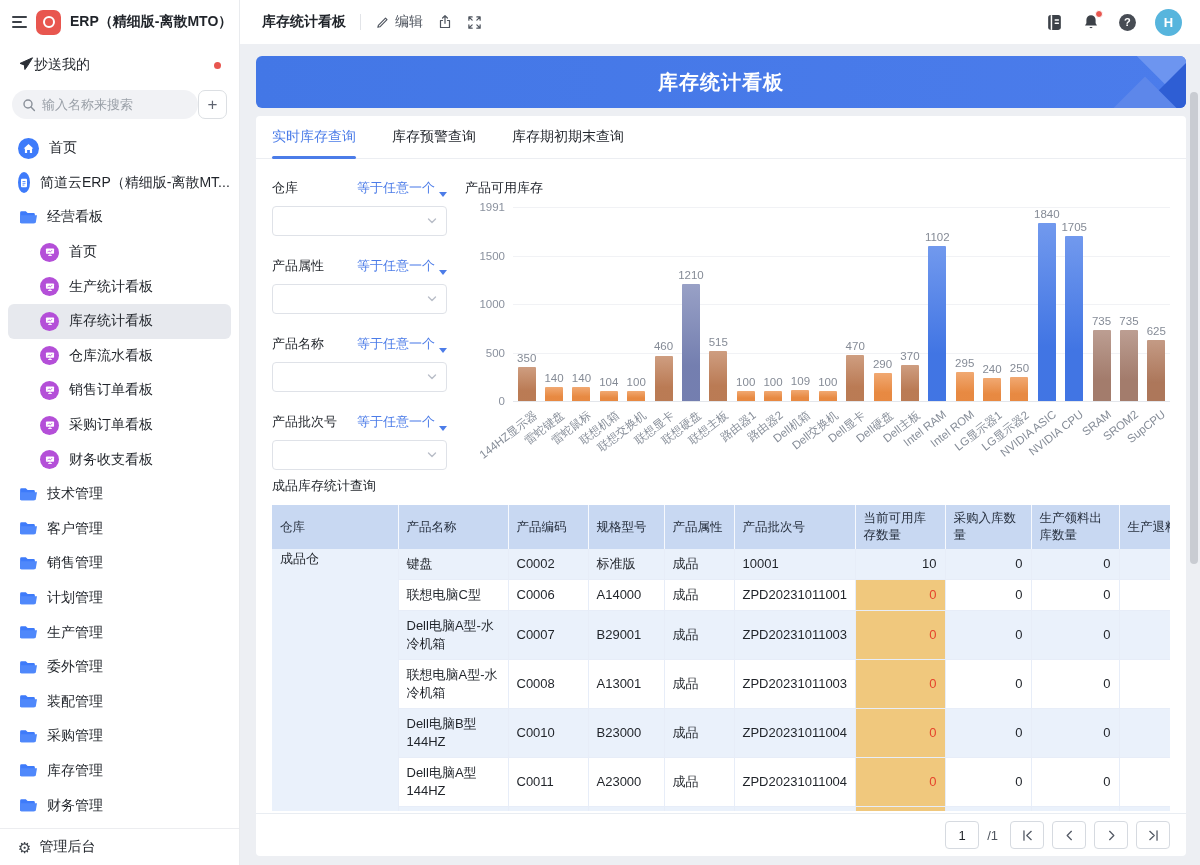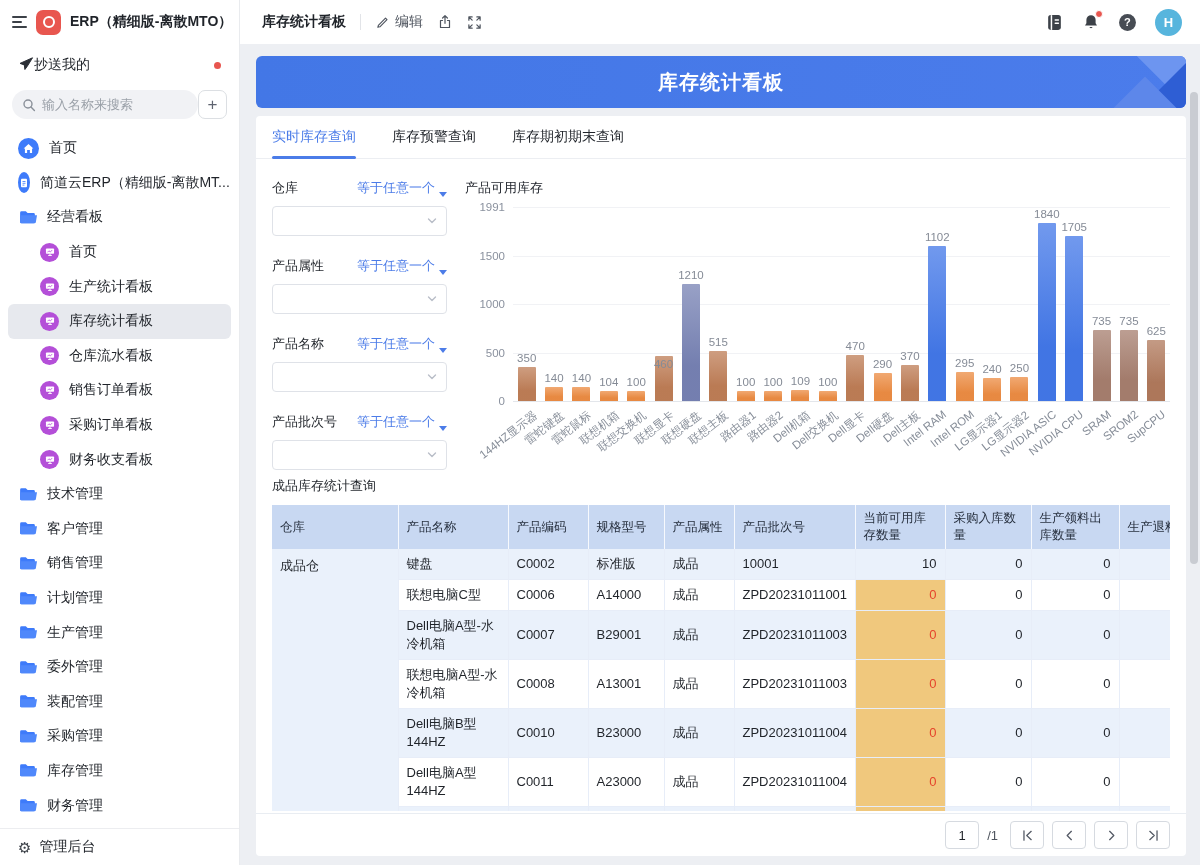--- a/index.html
+++ b/index.html
@@ -84,21 +84,21 @@
 
   .table-title { flex:none; font-size:13px; padding:6px 16px 10px; }
   .table-clip { flex:none; margin:0 16px; height:306px; overflow:hidden; }
   table { border-collapse:collapse; table-layout:fixed; width:949px; }
   th { background:#c8d8f2; font-size:12.5px; font-weight:normal; color:#27303f; text-align:left;
     padding:4px 8px; height:44px; border-right:1px solid rgba(255,255,255,.85); line-height:17px; }
   td { font-size:13px; padding:6px 8px; line-height:18px; border-right:1px solid #e7edf8; border-bottom:1px solid #e7edf8; vertical-align:middle; background:#fff; }
   tr.stripe td { background:#eaf1fb; }
   td.num, th.num-h { text-align:right; }
   td.hl { background:#f0c87d !important; color:#e5442c; }
-  td.wh { vertical-align:top; padding-top:8px; background:#eaf1fb; }
+  td.wh { vertical-align:top; padding-top:1px; background:#eaf1fb; }
   tr.partial td { height:10px; padding:0 8px; border-bottom:none; }
 
   .pager { flex:none; margin-top:auto; height:43px; border-top:1px solid #e9edf2; display:flex; align-items:center;
     justify-content:flex-end; gap:8px; padding:0 16px; }
   .page-box { width:34px; height:28px; border:1px solid #d6dae0; border-radius:4px; font-size:13px;
     display:flex; align-items:center; justify-content:center; }
   .page-total { font-size:13px; color:#4e545e; margin-right:4px; }
   .pg-btn { width:34px; height:28px; border:1px solid #d6dae0; border-radius:4px; background:#fff;
     display:flex; align-items:center; justify-content:center; cursor:pointer; }
 
@@ -482,21 +482,21 @@
             <div class="bar-val" style="left: -9.3125px; bottom: 36.95px;">350</div>
             <div class="bar" style="left: 32.0625px; height: 13.58px; background-color: rgb(236, 140, 67);"></div>
             <div class="bar-val" style="left: 18.0625px; bottom: 16.58px;">140</div>
             <div class="bar" style="left: 59.4375px; height: 13.58px; background-color: rgb(236, 140, 67);"></div>
             <div class="bar-val" style="left: 45.4375px; bottom: 16.58px;">140</div>
             <div class="bar" style="left: 86.8125px; height: 10.088px; background-color: rgb(236, 140, 67);"></div>
             <div class="bar-val" style="left: 72.8125px; bottom: 13.088px;">104</div>
             <div class="bar" style="left: 114.188px; height: 9.7px; background-color: rgb(236, 140, 67);"></div>
             <div class="bar-val" style="left: 100.188px; bottom: 12.7px;">100</div>
             <div class="bar" style="left: 141.562px; height: 44.62px; background-color: rgb(190, 125, 86);"></div>
-            <div class="bar-val" style="left: 127.562px; bottom: 31px;">460</div>
+            <div class="bar-val" style="left: 127.562px; bottom: 49px;">460</div>
             <div class="bar" style="left: 168.938px; height: 117.37px; background-color: rgb(118, 129, 179);"></div>
             <div class="bar-val" style="left: 154.938px; bottom: 120.37px;">1210</div>
             <div class="bar" style="left: 196.312px; height: 49.955px; background-color: rgb(190, 125, 86);"></div>
             <div class="bar-val" style="left: 182.312px; bottom: 52.955px;">515</div>
             <div class="bar" style="left: 223.688px; height: 9.7px; background-color: rgb(236, 140, 67);"></div>
             <div class="bar-val" style="left: 209.688px; bottom: 12.7px;">100</div>
             <div class="bar" style="left: 251.062px; height: 9.7px; background-color: rgb(236, 140, 67);"></div>
             <div class="bar-val" style="left: 237.062px; bottom: 12.7px;">100</div>
             <div class="bar" style="left: 278.438px; height: 10.573px; background-color: rgb(236, 140, 67);"></div>
             <div class="bar-val" style="left: 264.438px; bottom: 13.573px;">109</div>

